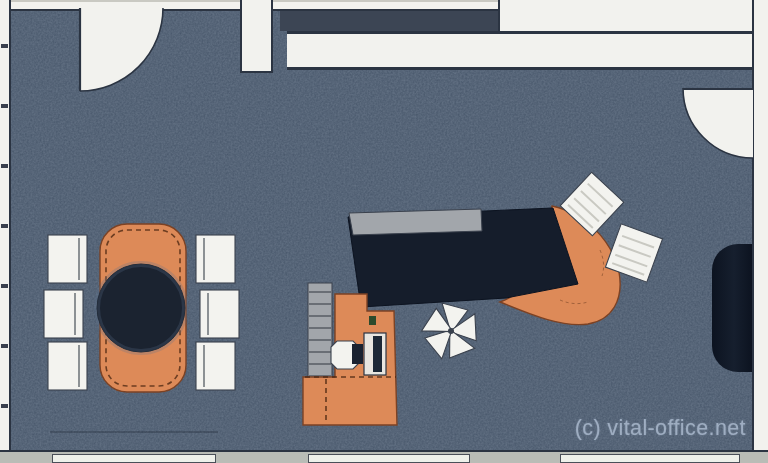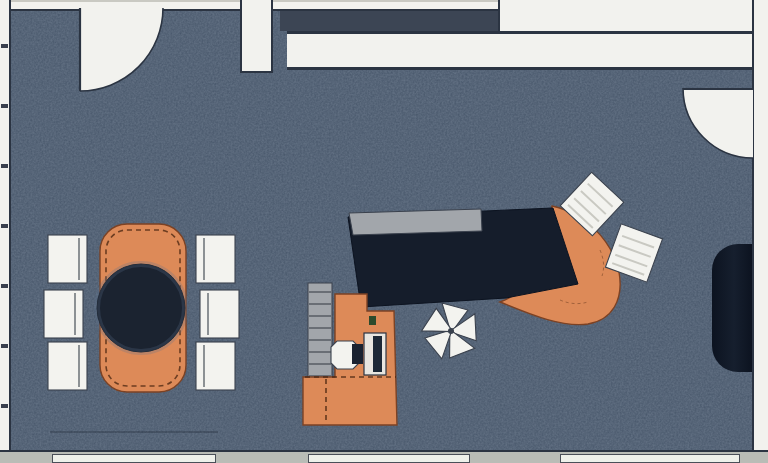--- a/index.html
+++ b/index.html
@@ -180,14 +180,15 @@
         <rect x="373" y="336" width="9" height="36" fill="#1c2836"></rect>
         <rect x="369" y="316" width="7" height="9" fill="#2d4a2c"></rect>
         <polygon class="f-chair" points="337,341 353,341 359,347 359,363 353,369 337,369 331,363 331,347"></polygon>
         <rect x="352" y="344" width="11" height="20" fill="#1a2230"></rect>
       </g>
     </g>
   </svg>
 
   <div class="abs cabinet"></div>
 
+  <div class="abs watermark">(c) vital-office.net</div>
 
 </div>
 
 </body></html>

